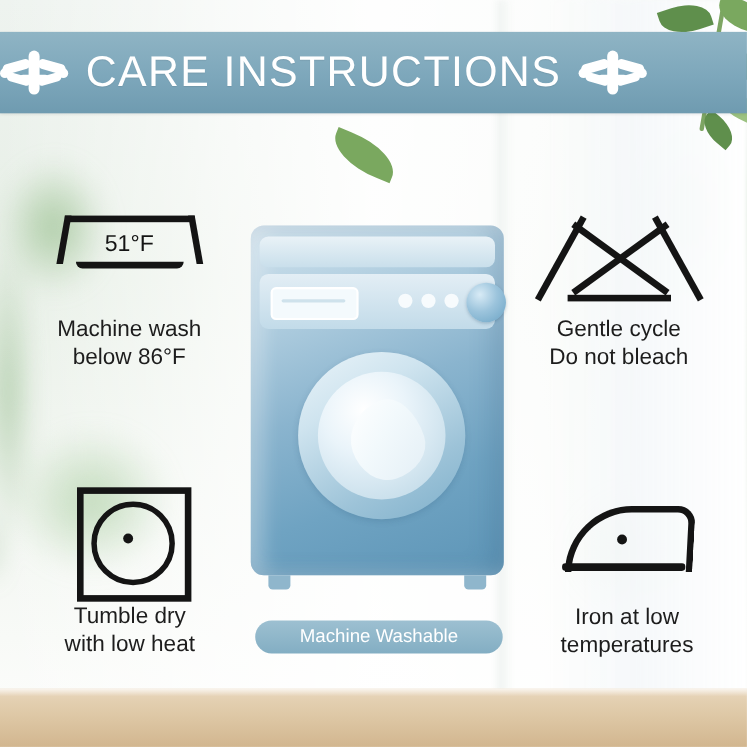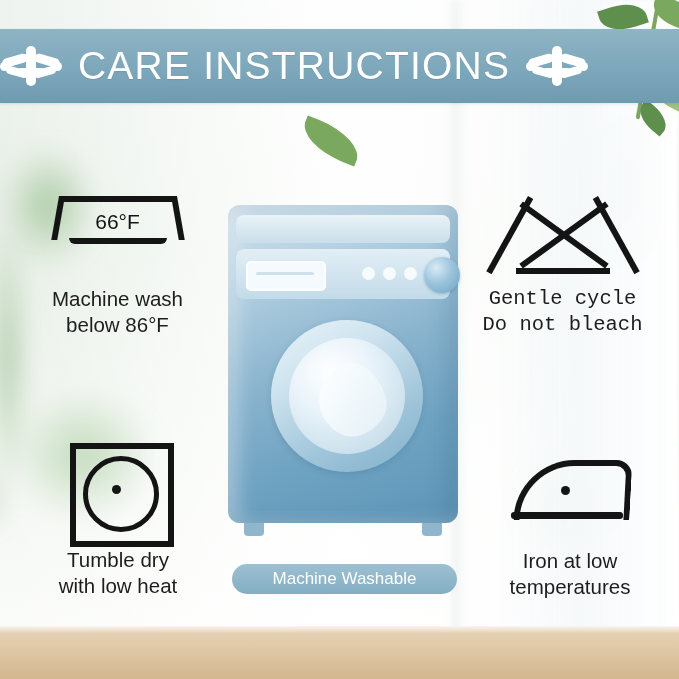--- a/index.html
+++ b/index.html
@@ -142,21 +142,21 @@
   
   .block{position:absolute;text-align:center;}
   .block .caption{
     font-size:20.5px;color:#1d1d1d;line-height:26px;white-space:pre-line;
   }
   .sym{position:relative;margin:0 auto;}
 
   #b-wash{left:10px;top:196px;width:215px;}
   #b-wash .sym{width:118px;height:80px;}
   #b-wash .caption{margin-top:10px;}
-  #b-bleach{left:455px;top:196px;width:215px;font-family:Liberation Mono, monospace;}
+  #b-bleach{left:455px;top:196px;width:215px;}
   #b-bleach .sym{width:100px;height:80px;}
   #b-bleach .caption{margin-top:10px;}
   #b-dry{left:12px;top:443px;width:212px;}
   #b-dry .sym{width:96px;height:96px;}
   #b-dry .caption{margin-top:8px;}
   #b-iron{left:464px;top:448px;width:212px;}
   #b-iron .sym{width:110px;height:92px;}
   #b-iron .caption{margin-top:8px;}
 
   .wash-basin{position:absolute;left:0;top:0;width:118px;height:72px;}
@@ -265,21 +265,21 @@
     <span>Machine Washable</span>
   </div>
 
   <div class="block" id="b-wash">
     <div class="sym">
       <div class="wash-basin">
         <div class="topline"></div>
           <div class="lft"></div>
           <div class="rgt"></div>
           <div class="bot"></div>
-        <div class="temp">66°F</div>
+        <div class="temp">51°F</div>
       </div>
     </div>
     <div class="caption">Machine wash
 below 86°F</div>
   </div>
 
   <div class="block" id="b-bleach">
     <div class="sym">
       <div class="bleach-tri">
         <div class="sl"></div>

